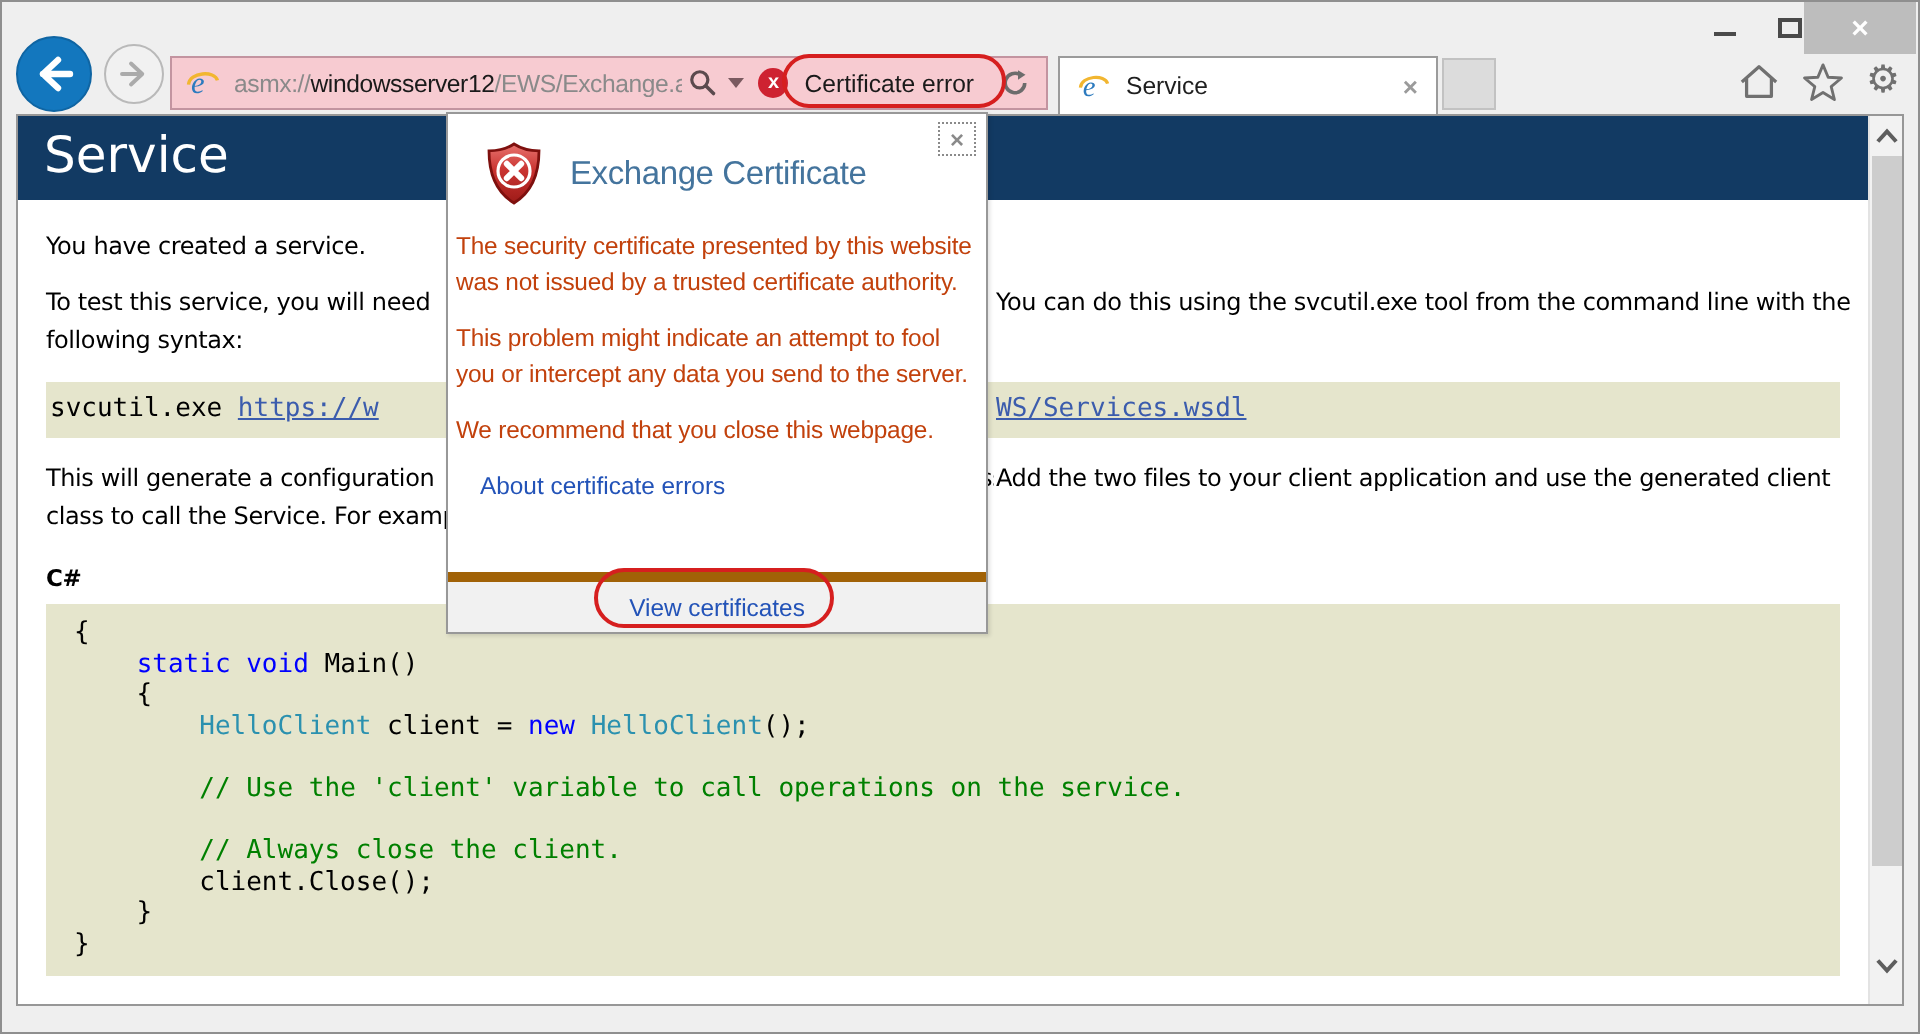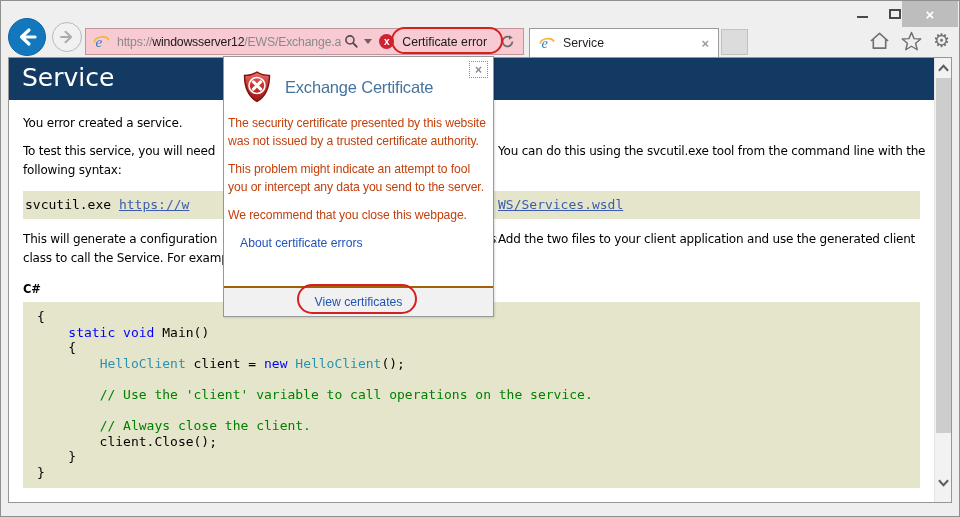--- a/index.html
+++ b/index.html
@@ -76,21 +76,21 @@
 
   
   .dialog { position:absolute; left:222px; top:55px; width:271px; height:261px; background:#FFF;
             border:1px solid #989898; z-index:20; box-shadow:1px 1px 2px rgba(0,0,0,0.12); }
   .dlg-close { position:absolute; right:5px; top:4px; width:19px; height:17px; border:1px dotted #8A8A8A;
                color:#8A8A8A; font-size:12px; font-weight:bold; display:flex; align-items:center; justify-content:center; }
   .dlg-head { display:flex; align-items:center; gap:11px; padding:13px 16px 0; }
   .dlg-title { color:var(--dlgtitle); font-size:16.5px; letter-spacing:-0.2px; }
   .dlg-body p { margin:11px 4px 0; font-size:12.2px; line-height:17.5px; color:#c2410c; letter-spacing:-0.1px; }
   .dlg-link { display:block; margin:11px 16px 0; color:var(--linkblue); font-size:12.2px; cursor:pointer; }
-  .dlg-footer { position:absolute; left:0; right:0; bottom:0; height:30px; background:#F1F1F1; border-top:2px solid #a16207;
+  .dlg-footer { position:absolute; left:0; right:0; bottom:0; height:30px; background:#F1F1F1; border-top:5px solid #a16207;
                 display:flex; align-items:center; justify-content:center; }
   .dlg-footer a { color:var(--linkblue); font-size:12.2px; cursor:pointer; }
 
   
   .annot { position:absolute; border:2.5px solid var(--red); border-radius:14px; z-index:30; pointer-events:none; }
   .annot-addr { left:390px; top:26px; width:112px; height:27px; }
   .annot-view { left:296px; top:283px; width:120px; height:30px; border-radius:15px; }
 </style>
 </head>
 <body style="--navy: #123A63; --pink: #F7CBD1; --beige: #E5E5CC; --red: #D61F1F; --linkblue: #2353B8; --dlgtitle: #44749D; --kw: #0000FF; --ty: #2B91AF; --cm: #008000;">
@@ -119,21 +119,21 @@
       <svg width="18" height="18" viewBox="0 0 24 24">
         <path d="M10 5 L17.5 12 L10 19 M17.5 12 H4" stroke="#ABABAB" stroke-width="2.6" fill="none" stroke-linecap="round" stroke-linejoin="round"></path>
       </svg>
     </div>
 
     <div class="addressbar">
       <svg width="17" height="17" viewBox="0 0 20 20">
         <text x="3" y="16" font-family="Liberation Serif, serif" font-style="italic" font-size="18" fill="#2D7BBF">e</text>
         <path d="M1.5 11 C2 3.5 17 2.5 18.5 8.5" stroke="#F2B630" stroke-width="2" fill="none"></path>
       </svg>
-      <span class="url"><span class="scheme">https://</span><span class="host">windowsserver12</span><span class="path">/EWS/Exchange.asmx</span></span>
+      <span class="url"><span class="scheme">asmx://</span><span class="host">windowsserver12</span><span class="path">/EWS/Exchange.asmx</span></span>
       <span class="addr-ico">
         <svg width="15" height="15" viewBox="0 0 16 16">
           <circle cx="6.3" cy="6.3" r="4.3" stroke="#5B4A4E" stroke-width="1.7" fill="none"></circle>
           <line x1="9.6" y1="9.6" x2="13.6" y2="13.6" stroke="#5B4A4E" stroke-width="1.9" stroke-linecap="round"></line>
         </svg>
       </span>
       <span class="caret-down"></span>
       <span class="err-badge">x</span>
       <span class="cert-error">Certificate error</span>
       <span class="addr-ico">
@@ -162,21 +162,21 @@
         <path d="M11 1.5 L13.7 8 L20.7 8.4 L15.3 12.9 L17 19.7 L11 16 L5 19.7 L6.7 12.9 L1.3 8.4 L8.3 8 Z" stroke="#707070" stroke-width="1.5" fill="none" stroke-linejoin="round"></path>
       </svg>
       <span class="gear-glyph">⚙</span>
     </div>
   </div>
 
   <div class="content">
     <div class="page">
       <div class="page-header">Service</div>
       <div class="page-body">
-        <div class="p-intro">You error created a service.</div>
+        <div class="p-intro">You have created a service.</div>
 
         <div class="split t1">
           <span class="seg-left">To test this service, you will need </span>
           <span class="seg-mid">to create a client and use it to call the service. </span>
           <span class="seg-right">You can do this using the svcutil.exe tool from the command line with the</span>
         </div>
         <div class="plain-line">following syntax:</div>
 
         <div class="cmdbox">
           <span>svcutil.exe </span><span class="cmd-link">https://w</span>

